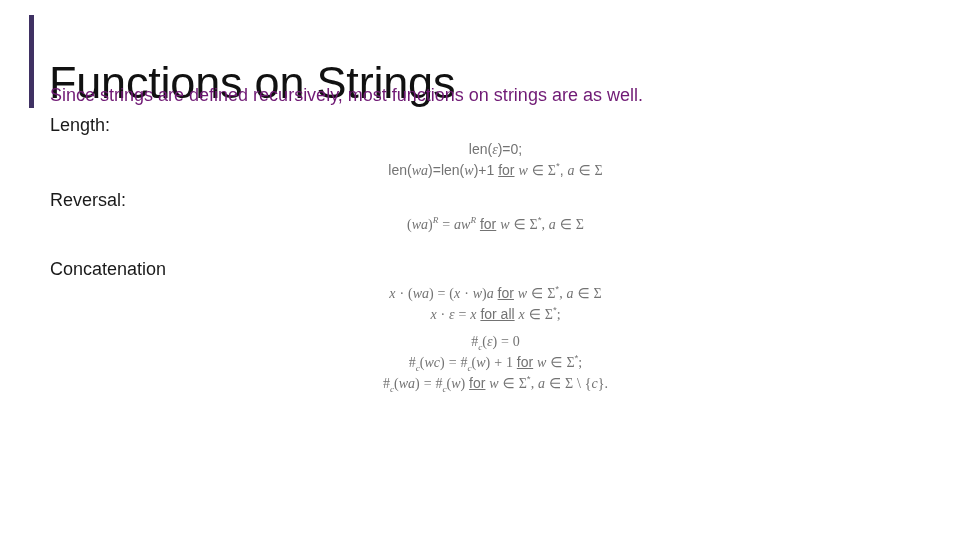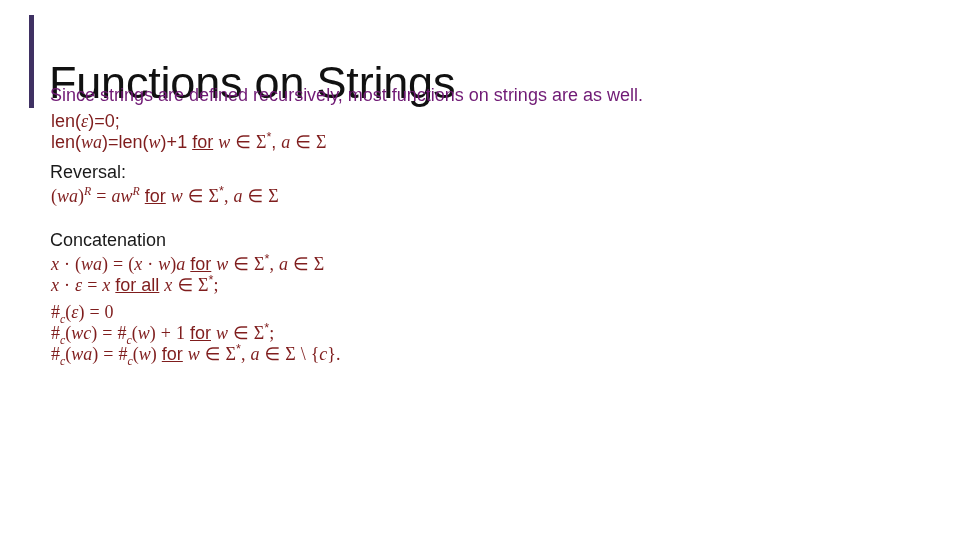--- a/index.html
+++ b/index.html
@@ -61,24 +61,25 @@
   }
 
   .section-heading {
     font-size: 18px;
     line-height: 28px;
     color: #1a1a1a;
     white-space: nowrap;
   }
 
   .eq-line {
-    font-size: 18px;
+    font-size: 14px;
     line-height: 25px;
-    color: #7f1d1d;
-    white-space: nowrap;
+    color: #737373;
+    white-space: nowrap;
+    text-align: center;
   }
 
   
   .mathfont {
     font-family: "Liberation Serif", serif;
   }
   .mi {
     font-family: "Liberation Serif", serif;
     font-style: italic;
   }
@@ -132,20 +133,21 @@
 
   <div class="title-accent-bar"></div>
 
   <h1 class="slide-title">Functions on Strings</h1>
 
   <div class="body-area">
 
     <div class="subtitle-line">Since strings are defined recursively, most functions on strings are as well.</div>
 
     <div class="blk-len">
+      <div class="section-heading">Length:</div>
 
       <div class="eq-group-tight">
         <div class="eq-line eq-indent">
           <span class="op">len</span><span class="op">(</span><span class="mi">ε</span><span class="op">)</span><span class="op">=</span><span class="op">0</span><span class="op">;</span>
         </div>
 
         <div class="eq-line eq-indent">
           <span class="op">len</span><span class="op">(</span><span class="mi">w</span><span class="mi">a</span><span class="op">)</span><span class="op">=</span><span class="op">len</span><span class="op">(</span><span class="mi">w</span><span class="op">)</span><span class="op">+</span><span class="op">1</span>&nbsp;<span class="roman">for</span>&nbsp;<span class="mi">w</span>&nbsp;<span class="op">∈</span>&nbsp;<span class="mathfont">Σ</span><sup class="star">*</sup><span class="op">,</span>&nbsp;<span class="mi">a</span>&nbsp;<span class="op">∈</span>&nbsp;<span class="mathfont">Σ</span>
         </div>
       </div>

